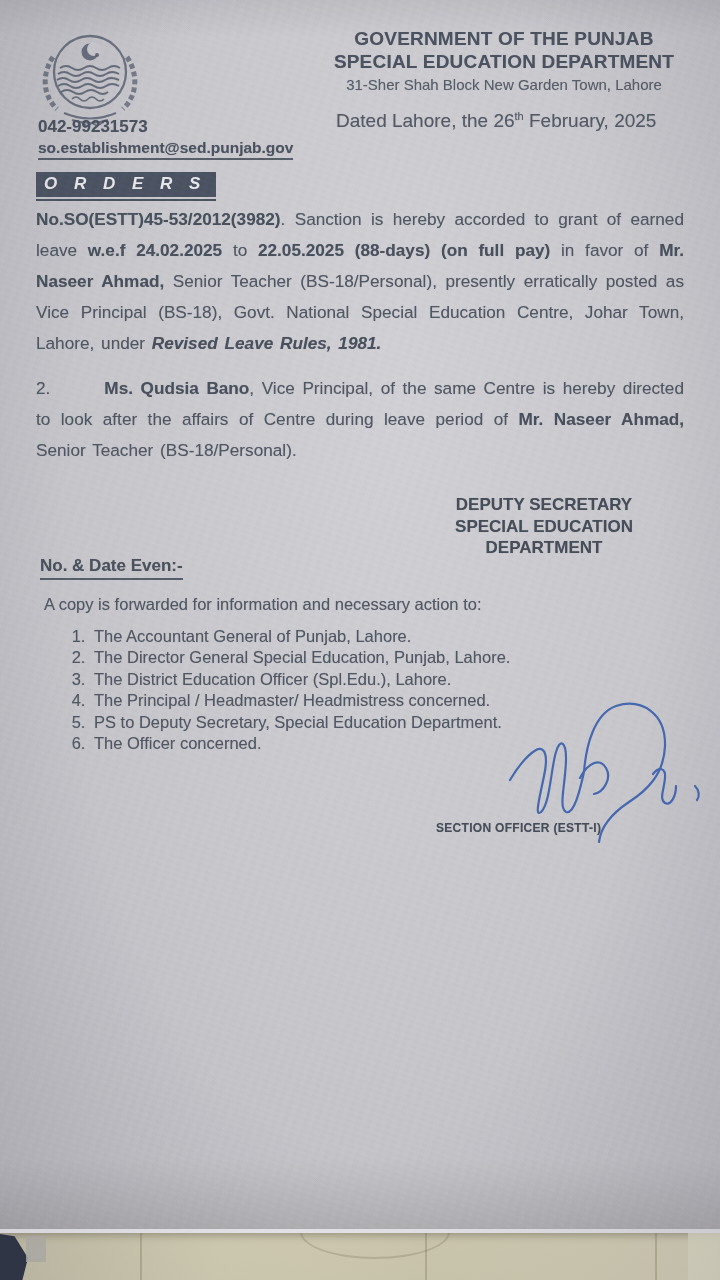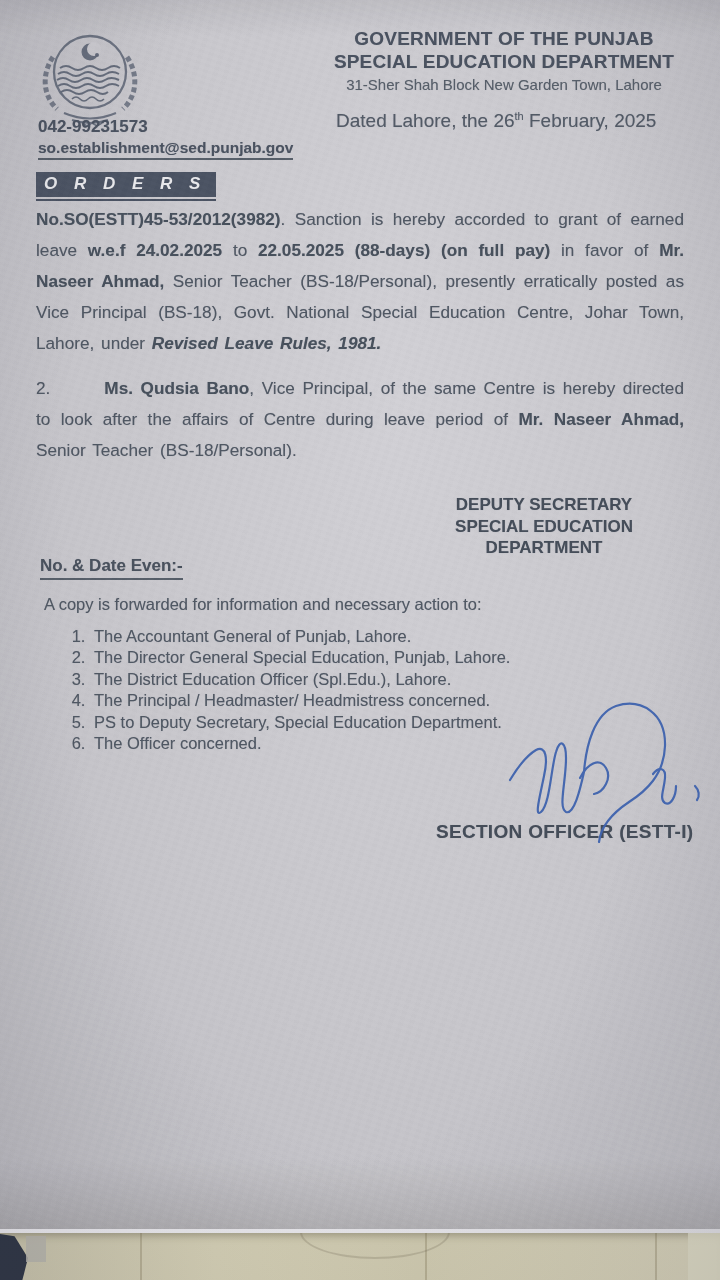--- a/index.html
+++ b/index.html
@@ -70,21 +70,21 @@
              border-bottom:2px solid #565e69; padding-bottom:2px; }
 
   .copy-line { left:44px; top:595px; font-size:16.5px; color:#4f5763; }
 
   ol.dist { left:68px; top:626px; width:560px; list-style-position:outside;
             padding-left:22px; font-size:16.5px; line-height:21.4px; color:#4f5763; position:absolute; }
   ol.dist li { padding-left:4px; }
 
   .signature { left:496px; top:698px; width:218px; height:158px; z-index:5; }
 
-  .section-officer { left:436px; top:821px; font-weight:bold; font-size:19px;
+  .section-officer { left:436px; top:821px; font-weight:bold; font-size:12px;
                      letter-spacing:.3px; color:#454d59; z-index:4; }
 
   
   .desk {
     position:absolute; left:0; top:1233px; width:720px; height:47px; overflow:hidden;
     background:linear-gradient(90deg,#c9c4ab 0%, #d2cdb3 30%, #cdc8ae 58%, #d5d0b8 100%);
     box-shadow:inset 0 7px 9px -5px rgba(60,55,40,.38);
   }
   .paper-edge { position:absolute; left:0; top:1229px; width:720px; height:4px;
                 background:linear-gradient(90deg,#ebeaee,#dfdee2); }

